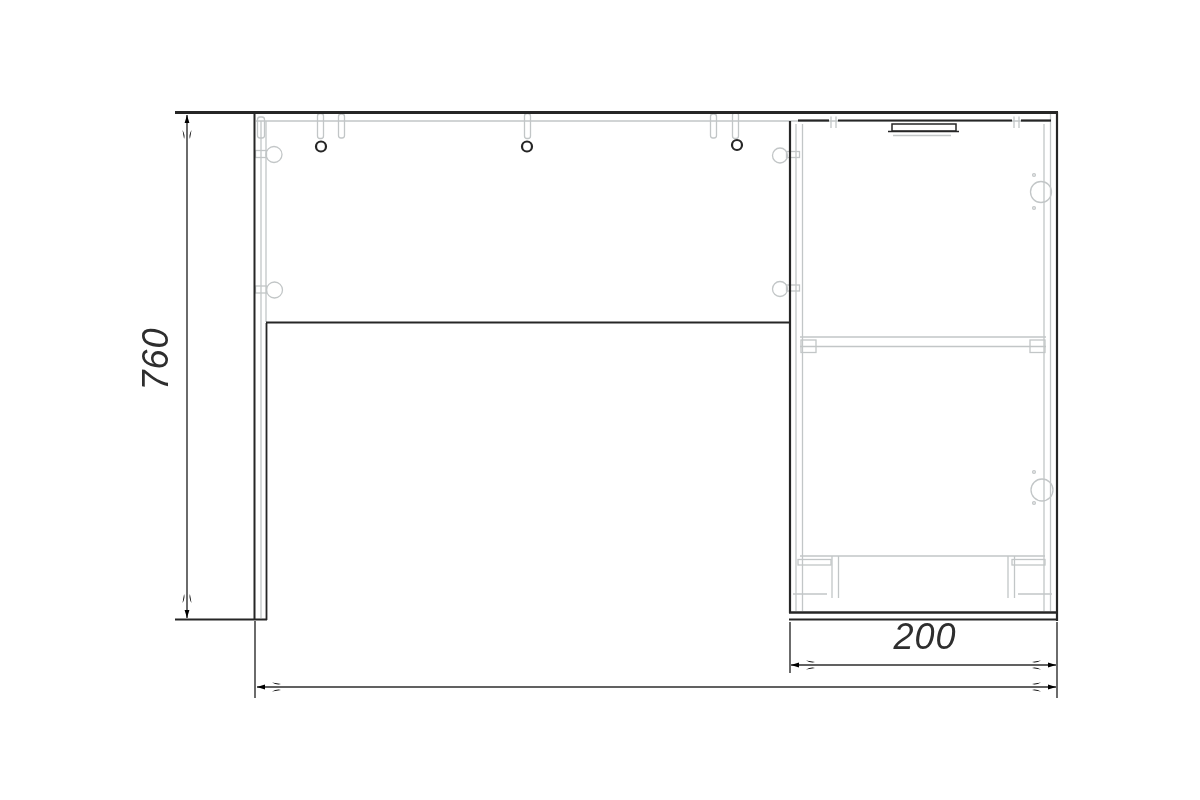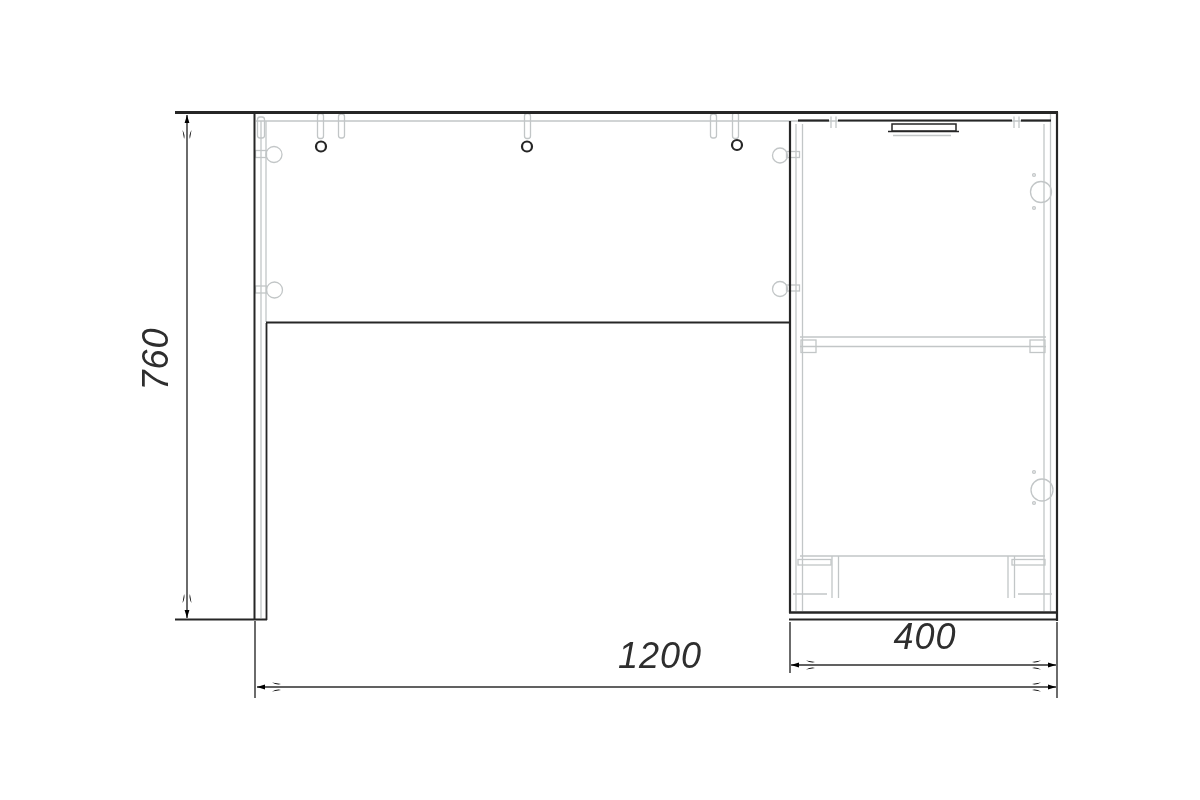--- a/index.html
+++ b/index.html
@@ -200,17 +200,16 @@
       <g>
         <line x1="255" y1="621" x2="255" y2="698"></line>
         <line x1="790" y1="622" x2="790" y2="673"></line>
         <line x1="1057" y1="622" x2="1057" y2="698"></line>
       </g>
     </g>
   </svg>
 
   <div class="dim-label rotated" style="left:91px; top:339px;">760</div>
 
-  <div class="dim-label" style="left:595px; top:636px;">1200</div>
-
-  <div class="dim-label" style="left:860px; top:617px;">400</div>
+
+  <div class="dim-label" style="left:860px; top:617px;">200</div>
 
 </div>
 
 </body></html>

